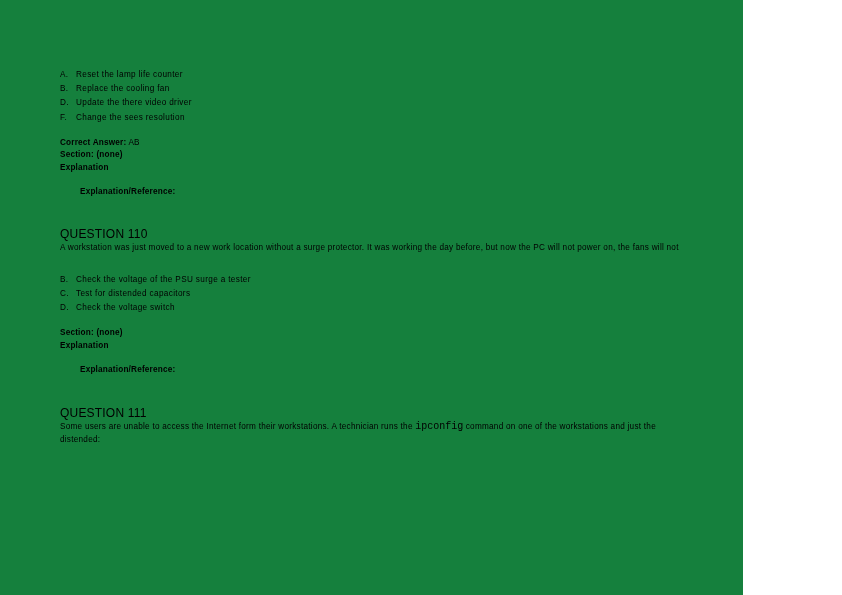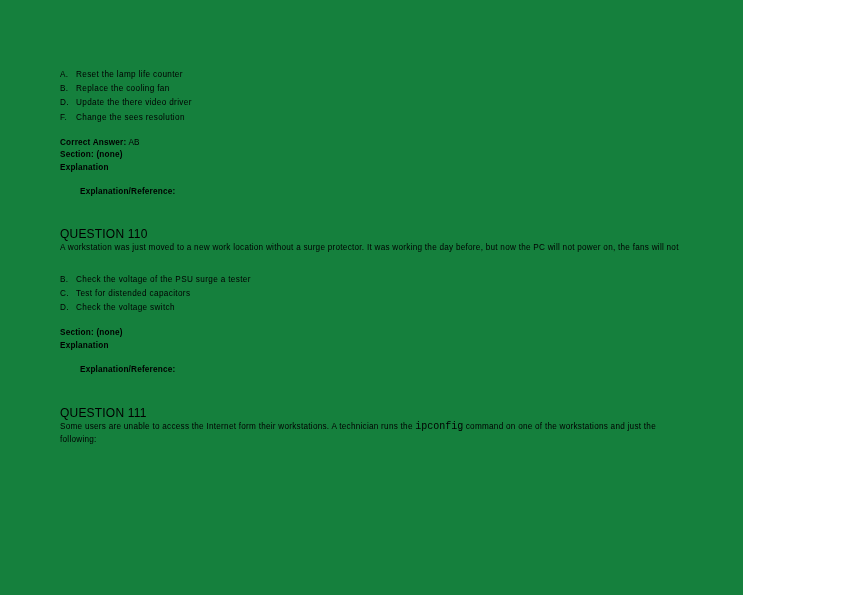--- a/index.html
+++ b/index.html
@@ -121,16 +121,16 @@
     </div>
 
     <div class="block-gap-sm"></div>
 
     <div class="explref">Explanation/Reference:</div>
 
     <div class="block-gap-xl"></div>
 
     <div class="qhead">QUESTION 111</div>
     <div class="qbody"><span>Some users are unable to access the Internet form their workstations. A technician runs the </span><span class="mono">ipconfig</span><span> command on one of the workstations and just the</span></div>
-    <div class="qbody">following:</div>
+    <div class="qbody">distended:</div>
 
   </div>
 </div>
 
 </body></html>

